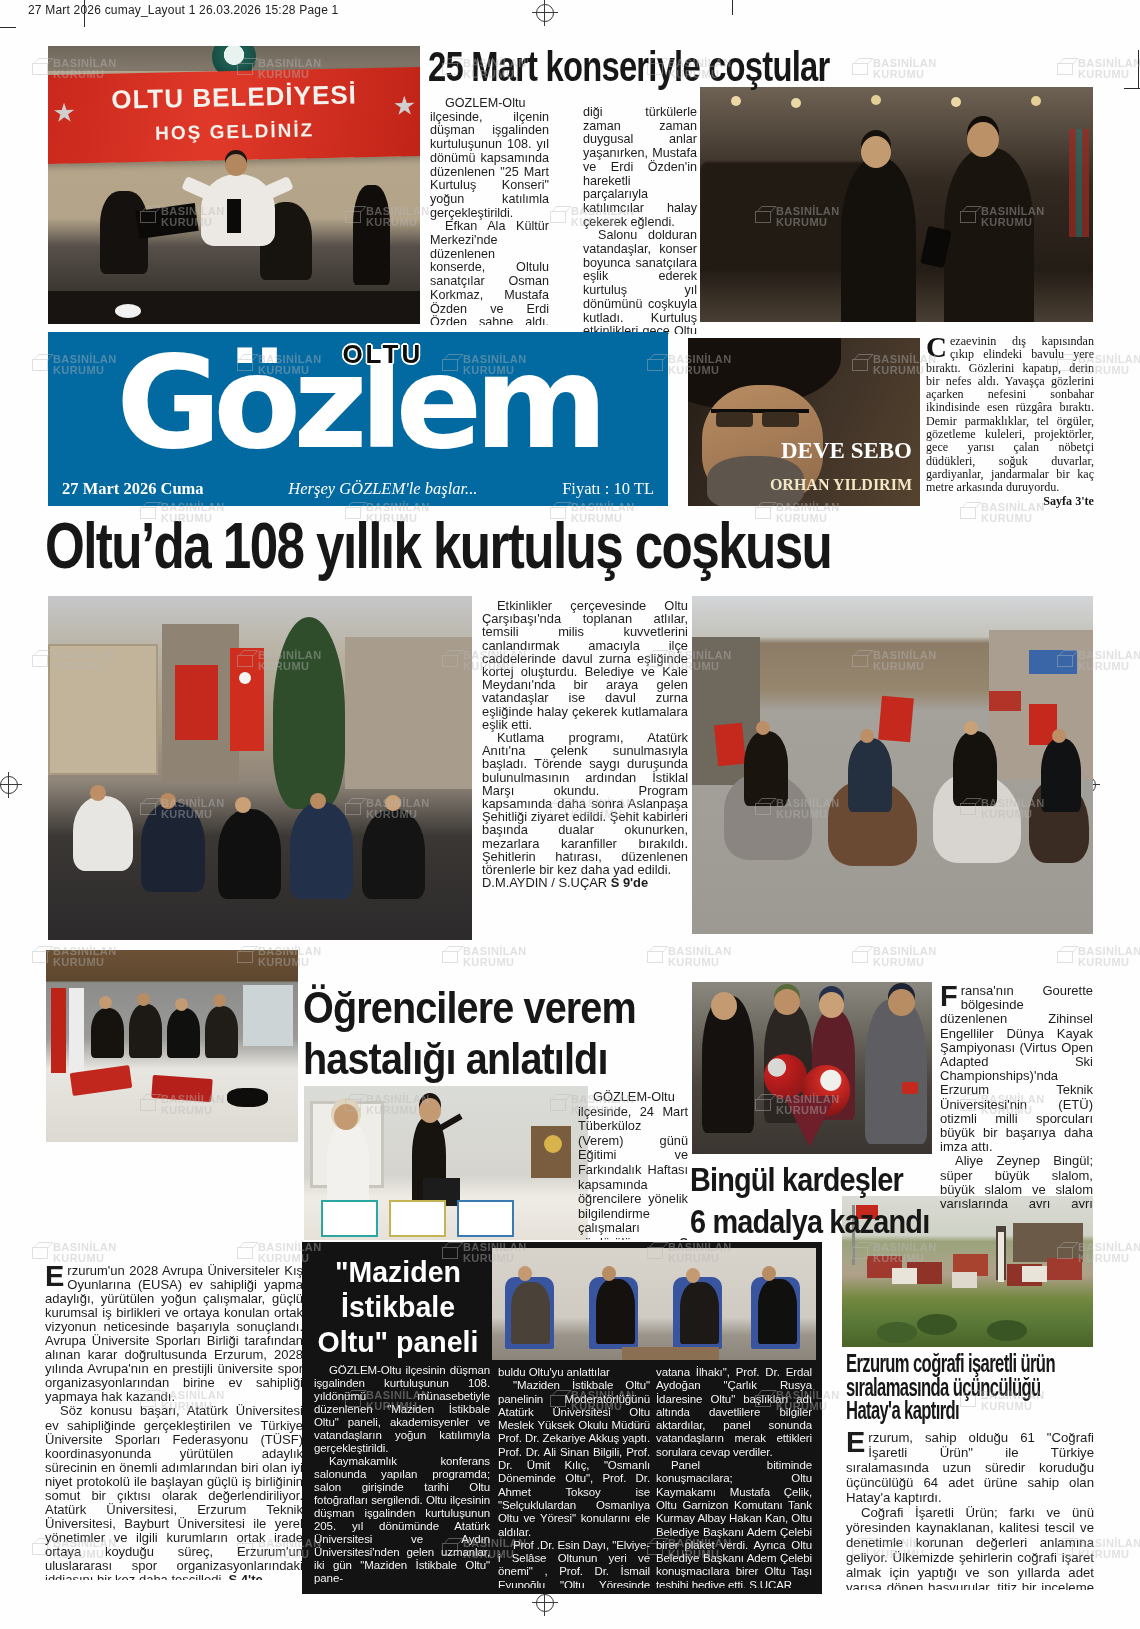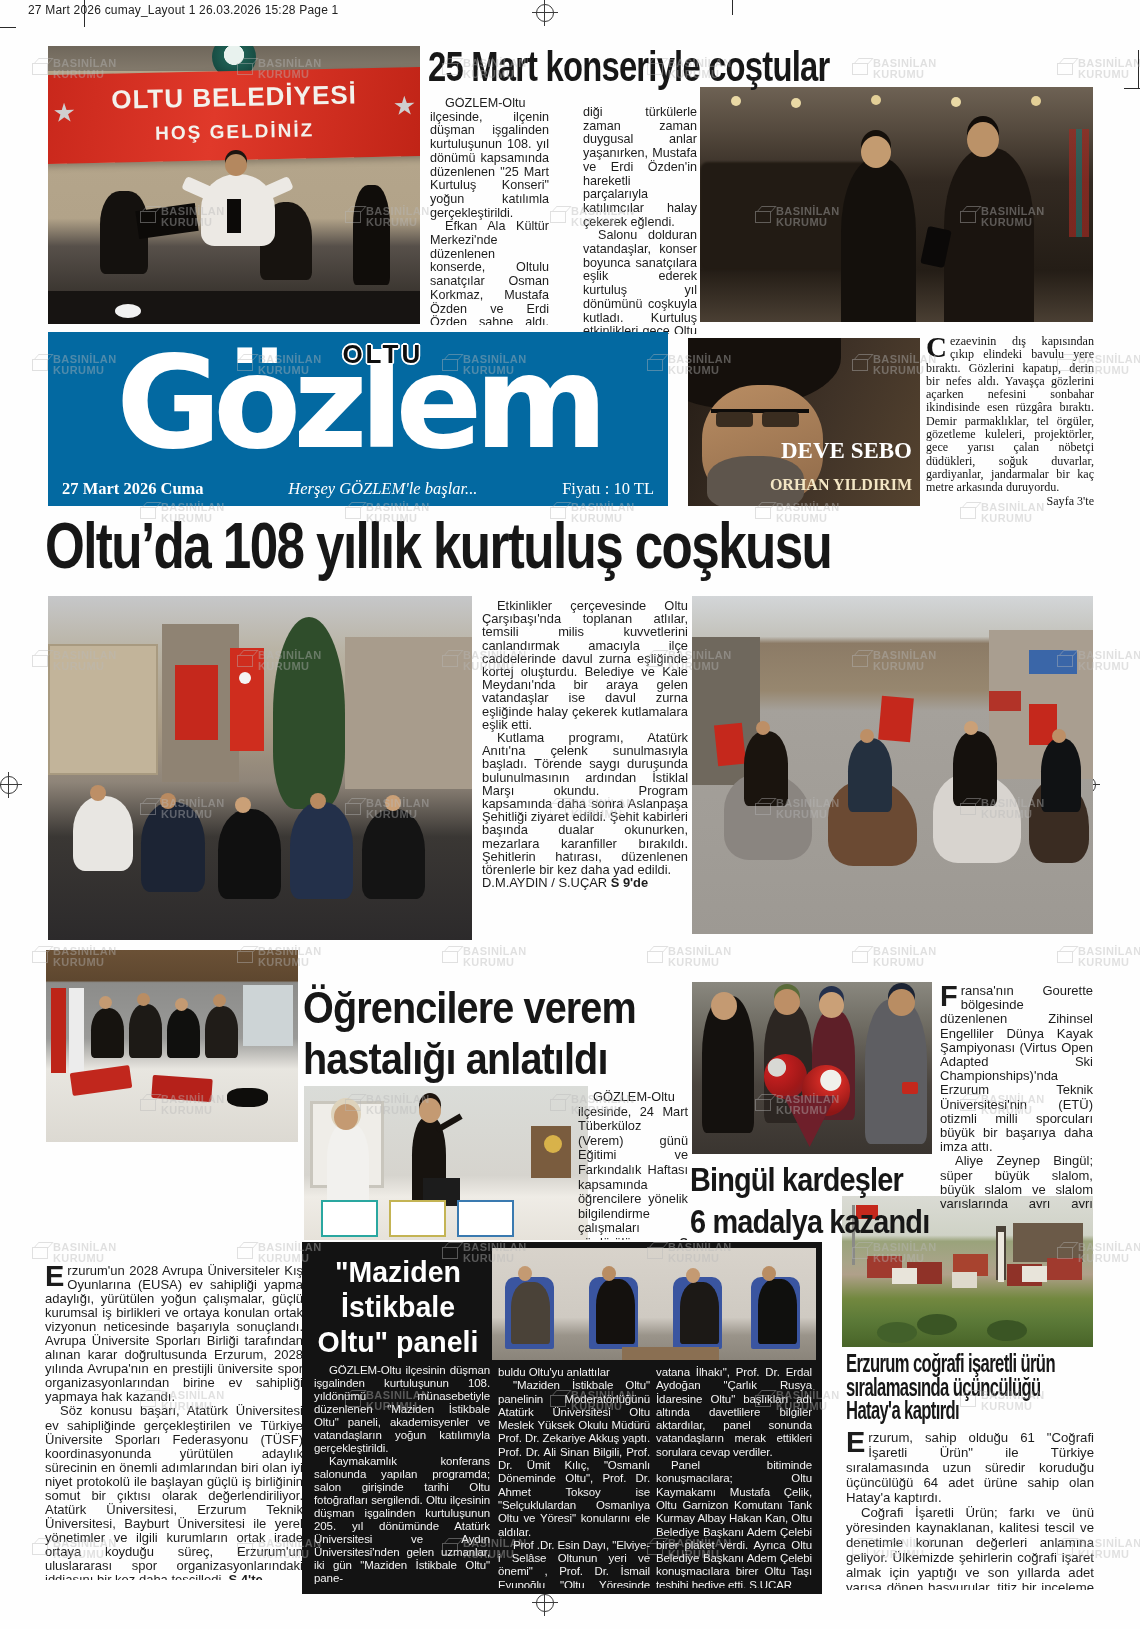--- a/index.html
+++ b/index.html
@@ -135,21 +135,21 @@
     <span style="left:6%;top:28%;width:52%;height:70%;background:linear-gradient(160deg,#b98d63,#8f6a49);border-radius:46% 46% 40% 40%;"></span>
     <span style="left:10%;top:42%;width:42%;height:12%;border-top:4px solid #0e0c0a;"></span>
     <span style="left:12%;top:44%;width:16%;height:9%;background:#3a2d20;border-radius:4px;"></span>
     <span style="left:32%;top:44%;width:16%;height:9%;background:#3a2d20;border-radius:4px;"></span>
     <span style="left:8%;top:70%;width:42%;height:32%;background:#5e554c;border-radius:42% 42% 30% 30%;"></span>
     <span style="right:8px;bottom:42px;font-family:'Liberation Serif',serif;font-weight:bold;font-size:23px;color:#ffffff;">DEVE SEBO</span>
     <span style="right:8px;bottom:12px;font-family:'Liberation Serif',serif;font-weight:bold;font-size:16px;color:#f3e6c4;">ORHAN YILDIRIM</span>
   </div>
   <div class="txt serif" style="left:926px;top:335px;width:168px;height:173px;font-size:12.1px;line-height:13.3px;color:#141414;">
     <p><span class="dc serif">C</span><span>ezaevinin dış kapısından çıkıp elindeki bavulu yere bıraktı.  Gözlerini kapatıp, derin bir nefes aldı. Yavaşça gözlerini açarken nefesini sonbahar ikindisinde esen rüzgâra bıraktı. Demir parmaklıklar, tel örgüler, gözetleme kuleleri, projektörler, gece yarısı çalan nöbetçi düdükleri, soğuk duvarlar, gardiyanlar, jandarmalar bir kaç metre arkasında duruyordu.</span></p>
-    <p class="al-r" style="font-weight:normal;">Sayfa 3'te</p>
+    <p class="al-r" style="font-weight:bold;">Sayfa 3'te</p>
   </div>
 
   <div class="hl cond" style="left:45px;top:512px;font-size:64px;line-height:68px;letter-spacing:-2px;transform:scaleX(.80);">Oltu’da 108 yıllık kurtuluş coşkusu</div>
 
   <div class="ph" style="left:48px;top:596px;width:424px;height:344px;background:linear-gradient(180deg,#c6c7c9 0%,#b9b3a4 16%,#a89a84 38%,#8f8579 54%,#3a3734 70%,#2c2a2b 100%);">
     <span style="left:0;top:14%;width:26%;height:38%;background:#c2b49a;box-shadow:inset 0 0 0 2px #a89a80;"></span>
     <span style="left:27%;top:8%;width:18%;height:46%;background:#8f8373;"></span>
     <span style="left:30%;top:20%;width:10%;height:22%;background:#c5281c;"></span>
     <span style="left:43%;top:15%;width:8%;height:30%;background:#cf2d1e;"></span>
     <span style="left:45%;top:22%;width:12px;height:12px;background:#f4f4f4;border-radius:50%;"></span>

